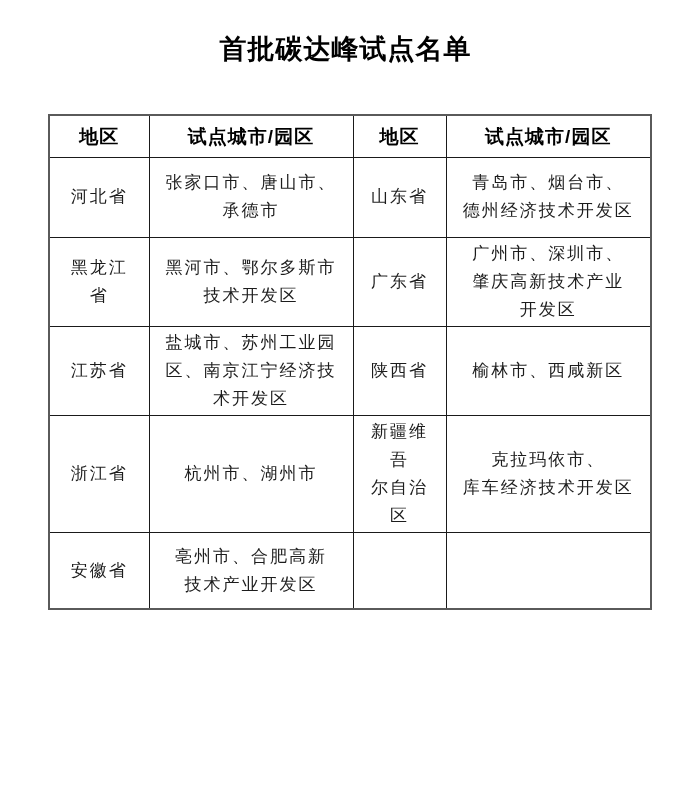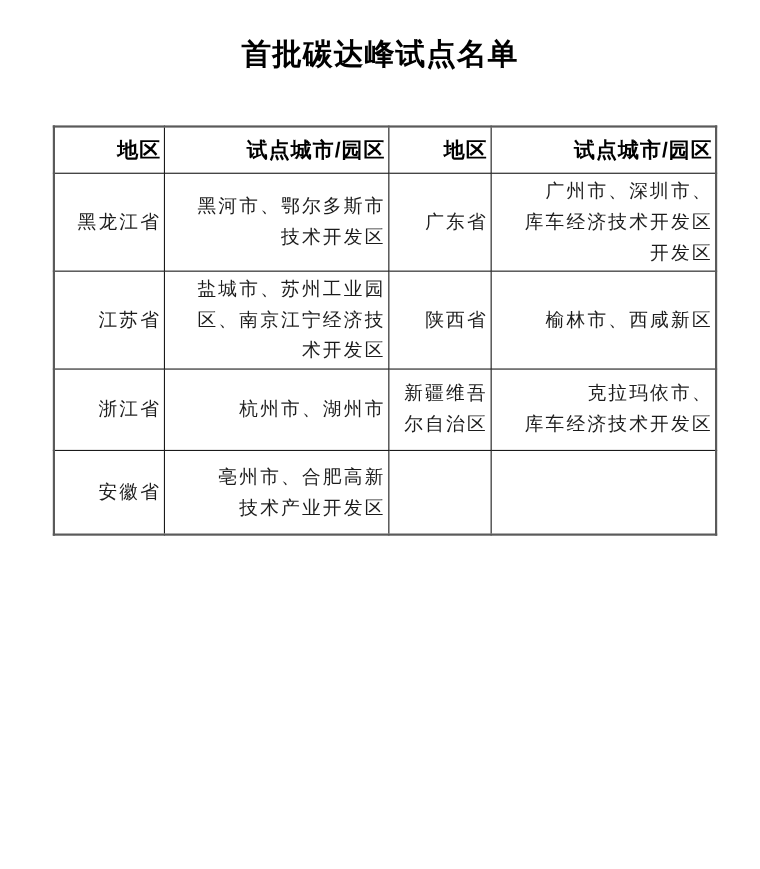--- a/index.html
+++ b/index.html
@@ -35,23 +35,23 @@
     width: 602px;
     margin: 49px 0 0 48px;
     border: 2px solid #5a5a5a;
   }
   .pilot-table col.c-region-l  { width: 100px; }
   .pilot-table col.c-cities-l  { width: 204px; }
   .pilot-table col.c-region-r  { width: 93px; }
   .pilot-table col.c-cities-r  { width: 205px; }
   .pilot-table th, .pilot-table td {
     border: 1px solid #1a1a1a;
-    text-align: right;
+    text-align: center;
     vertical-align: middle;
-    padding: 2px 2px;
+    padding: 2px 16px;
     box-sizing: border-box;
   }
   .pilot-table th {
     font-family: "Liberation Sans", "DejaVu Sans", sans-serif;
     font-weight: 700;
     font-size: 19px;
     letter-spacing: 1px;
     height: 42px;
     color: #000000;
   }
@@ -88,27 +88,35 @@
     </colgroup>
     <thead>
       <tr>
         <th>地区</th>
         <th>试点城市/园区</th>
         <th>地区</th>
         <th>试点城市/园区</th>
       </tr>
     </thead>
     <tbody>
+      <tr class="r0">
+        <td>河北省</td>
+        <td>张家口市、唐山市、
+承德市</td>
+        <td>山东省</td>
+        <td>青岛市、烟台市、
+德州经济技术开发区</td>
+      </tr>
       <tr class="r4">
         <td>黑龙江省</td>
         <td>黑河市、鄂尔多斯市
 技术开发区</td>
         <td>广东省</td>
         <td>广州市、深圳市、
-库车经济技术开发区
+肇庆高新技术产业
 开发区</td>
       </tr>
       <tr class="r5">
         <td>江苏省</td>
         <td>盐城市、苏州工业园
 区、南京江宁经济技
 术开发区</td>
         <td>陕西省</td>
         <td>榆林市、西咸新区</td>
       </tr>

